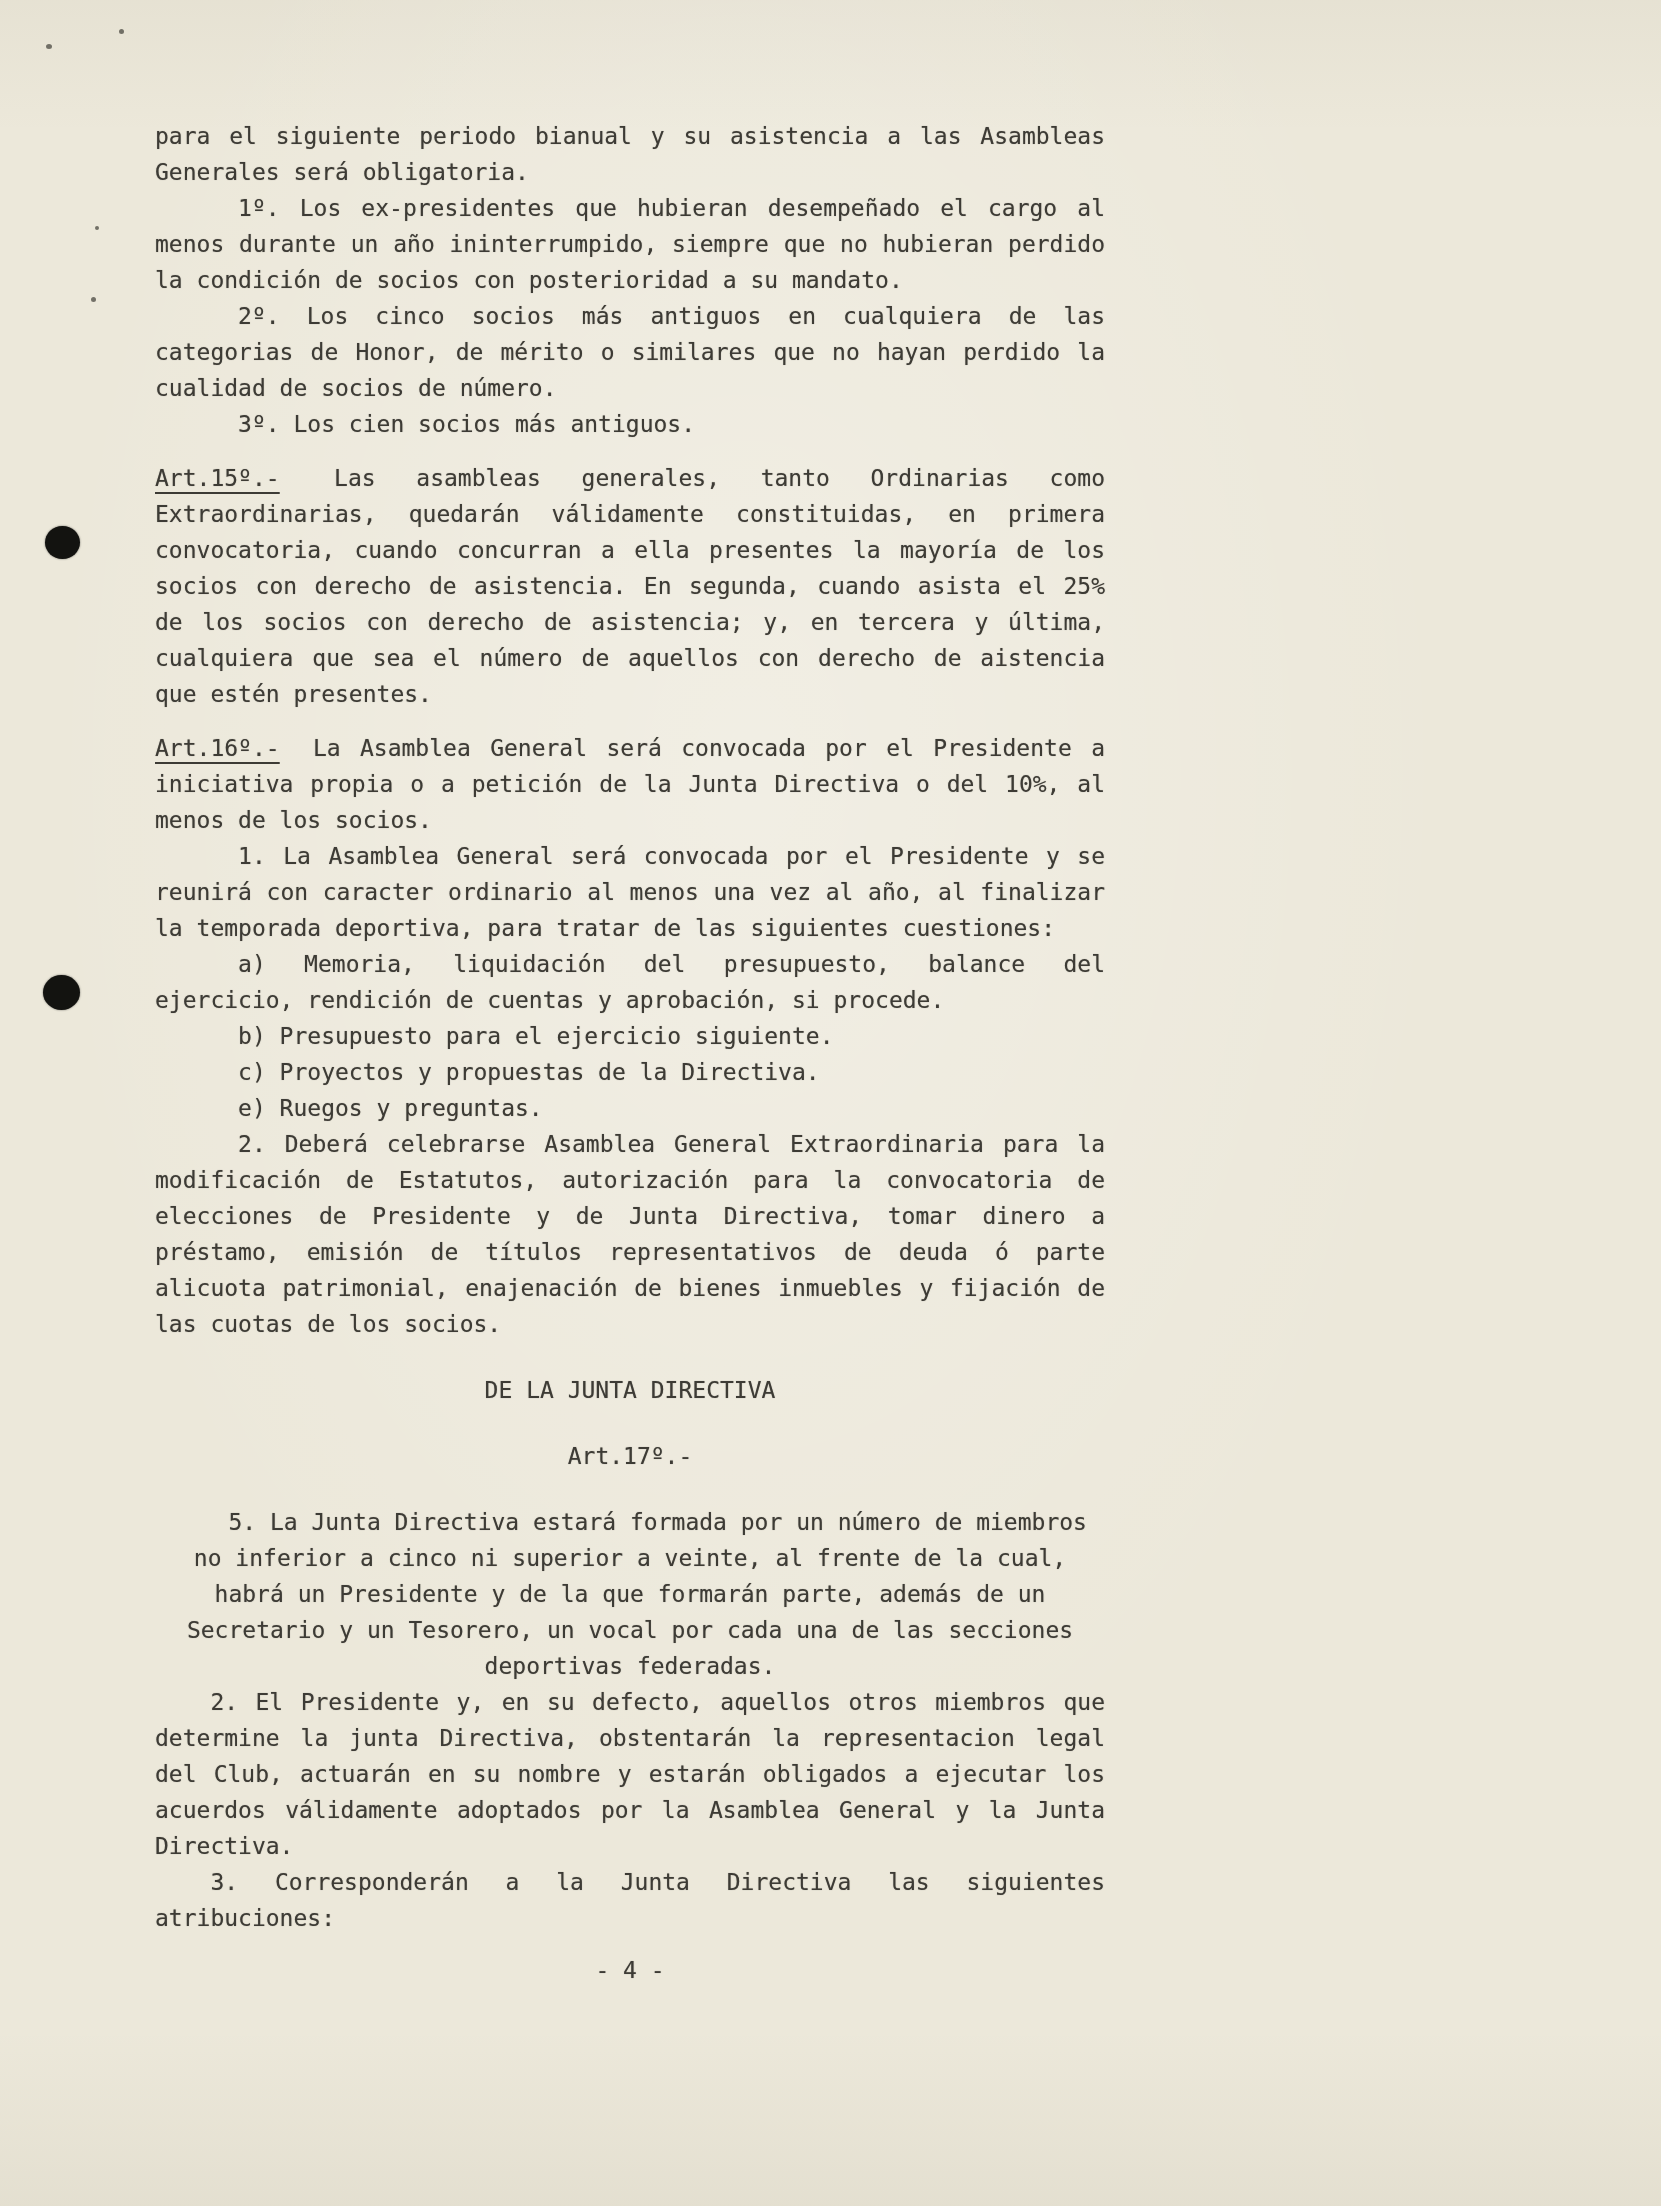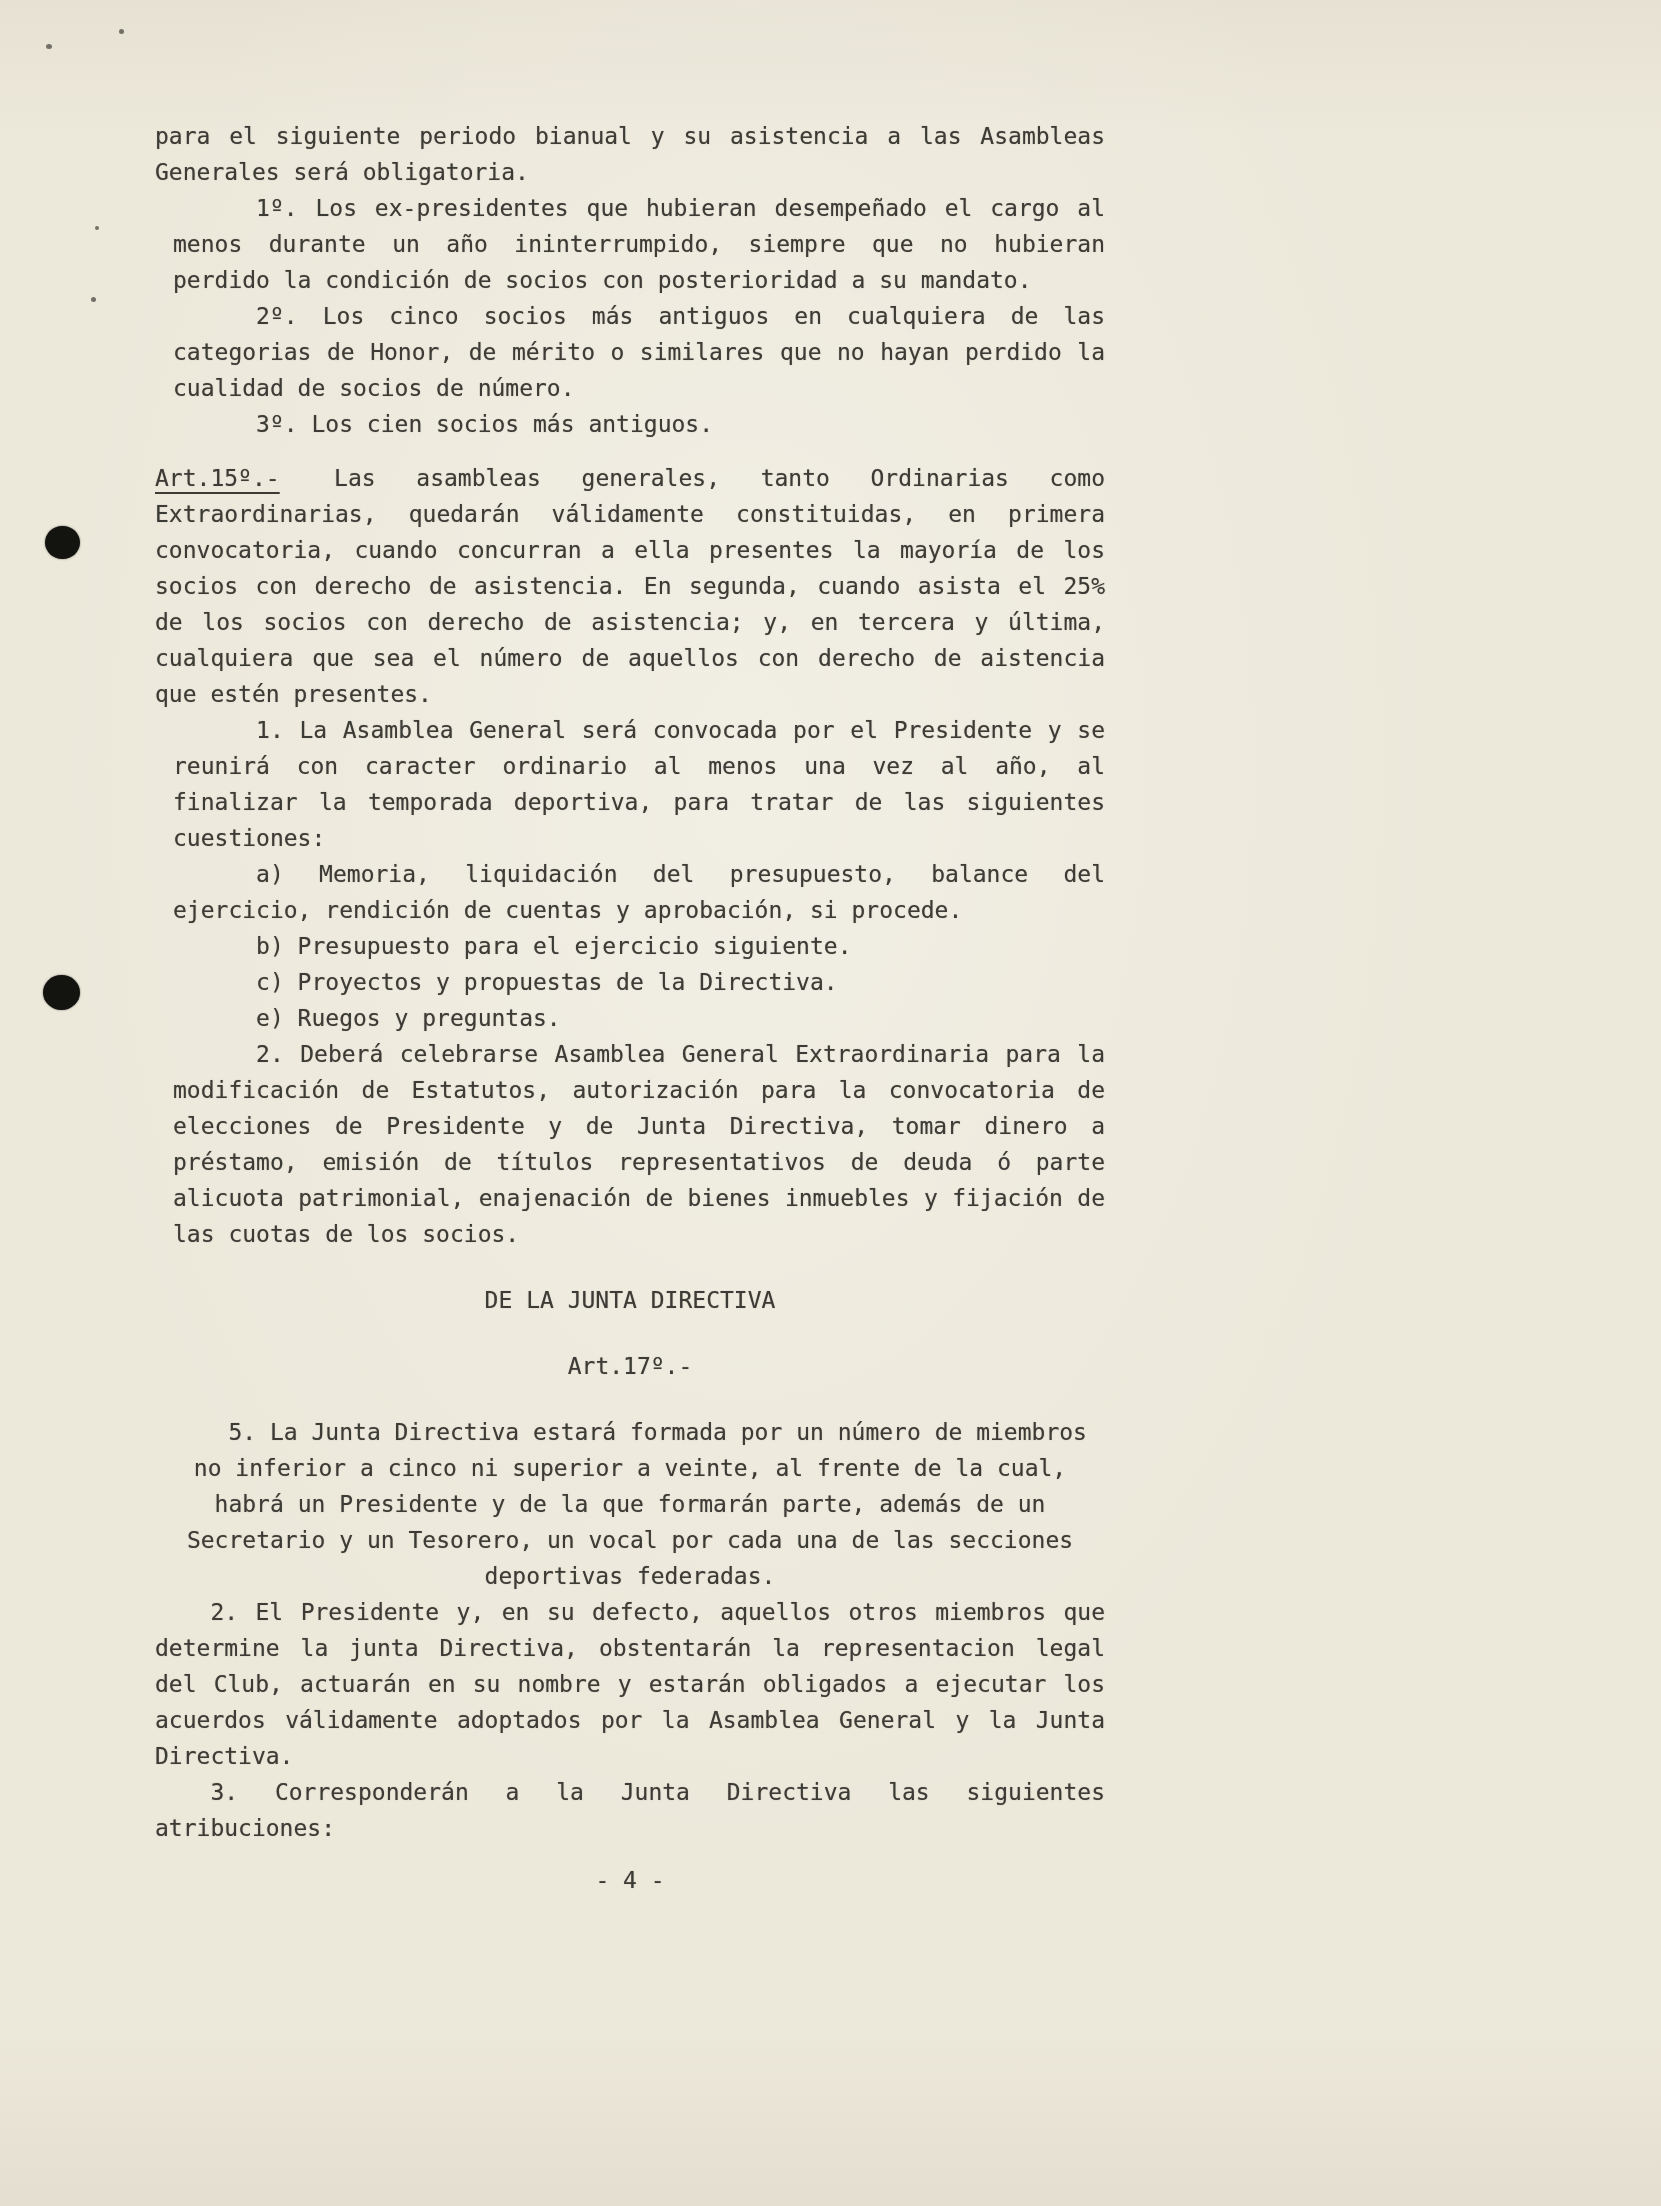--- a/index.html
+++ b/index.html
@@ -19,21 +19,21 @@
     color: #3d3b35;
   }
   .content {
     position: absolute;
     left: 155px;
     top: 118px;
     width: 950px;
     text-shadow: 0 0 1px rgba(61,59,53,0.45);
   }
   .para { text-align: justify; }
-  .indent6 { text-indent: 6ch; margin-left: 18px; }
+  .indent6 { text-indent: 6ch; }
   .indent4 { text-indent: 4ch; }
   .block-gap { margin-top: 18px; }
   .big-gap { margin-top: 30px; text-align: center; }
   .art-label {
     text-decoration: underline;
     text-decoration-thickness: 2px;
     text-underline-offset: 6px;
     margin-right: 1ch;
     white-space: nowrap;
   }
@@ -78,20 +78,21 @@
   <div class="content">
 
     <p class="para">para el siguiente periodo bianual y su asistencia a las Asambleas Generales será obligatoria.</p>
 
     <p class="para indent6">1º. Los ex-presidentes que hubieran desempeñado el cargo al menos durante un año ininterrumpido, siempre que no hubieran perdido la condición de socios con posterioridad a su mandato.</p>
     <p class="para indent6">2º. Los cinco socios más antiguos en cualquiera de las categorias de Honor, de mérito o similares que no hayan perdido la cualidad de socios de número.</p>
     <p class="para indent6">3º. Los cien socios más antiguos.</p>
 
     <p class="para block-gap"><span class="art-label">Art.15º.-</span> <span>Las asambleas generales, tanto Ordinarias como Extraordinarias, quedarán válidamente constituidas, en primera convocatoria, cuando concurran a ella presentes la mayoría de los socios con derecho de asistencia. En segunda, cuando asista el 25% de los socios con derecho de asistencia; y, en tercera y última, cualquiera que sea el número de aquellos con derecho de aistencia que estén presentes.</span></p>
 
+    <p class="para block-gap"><span class="art-label">Art.16º.-</span> <span>La Asamblea General será convocada por el Presidente a iniciativa propia o a petición de la Junta Directiva o del 10%, al menos de los socios.</span></p>
     <p class="para indent6">1. La Asamblea General será convocada por el Presidente y se reunirá con caracter ordinario al menos una vez al año, al finalizar la temporada deportiva, para tratar de las siguientes cuestiones:</p>
     <p class="para indent6">a) Memoria, liquidación del presupuesto, balance del ejercicio, rendición de cuentas y aprobación, si procede.</p>
     <p class="para indent6">b) Presupuesto para el ejercicio siguiente.</p>
     <p class="para indent6">c) Proyectos y propuestas de la Directiva.</p>
     <p class="para indent6">e) Ruegos y preguntas.</p>
     <p class="para indent6">2. Deberá celebrarse Asamblea General Extraordinaria para la modificación de Estatutos, autorización para la convocatoria de elecciones de Presidente y de Junta Directiva, tomar dinero a préstamo, emisión de títulos representativos de deuda ó parte alicuota patrimonial, enajenación de bienes inmuebles y fijación de las cuotas de los socios.</p>
 
     <p class="section-heading big-gap"><span class="underlined">DE LA JUNTA DIRECTIVA</span></p>
 
     <p class="big-gap"><span class="underlined">Art.17º.-</span></p>

